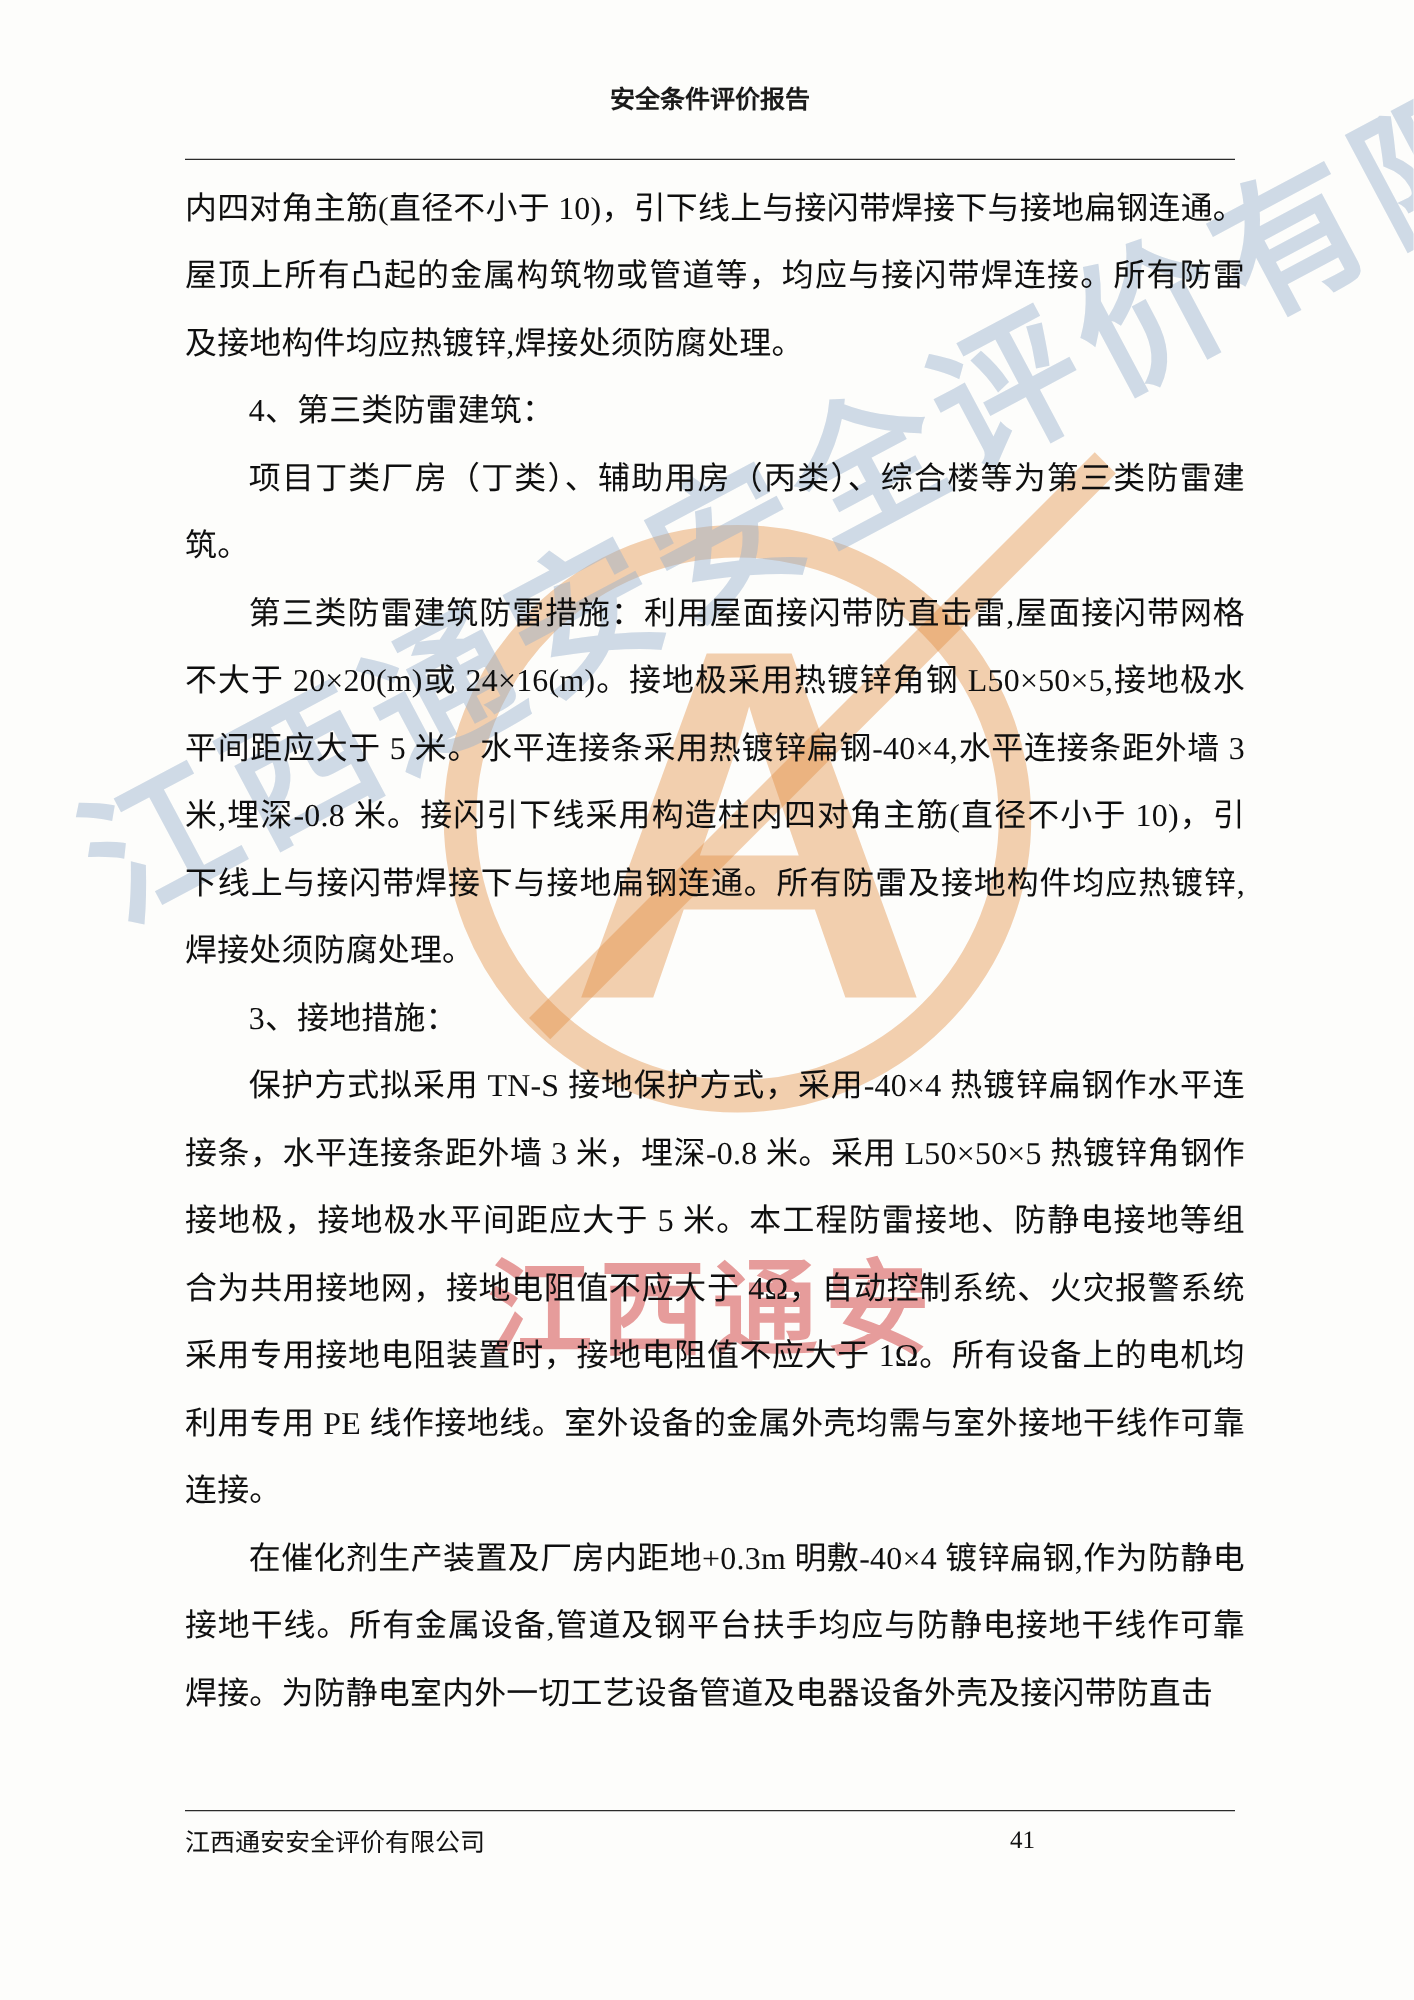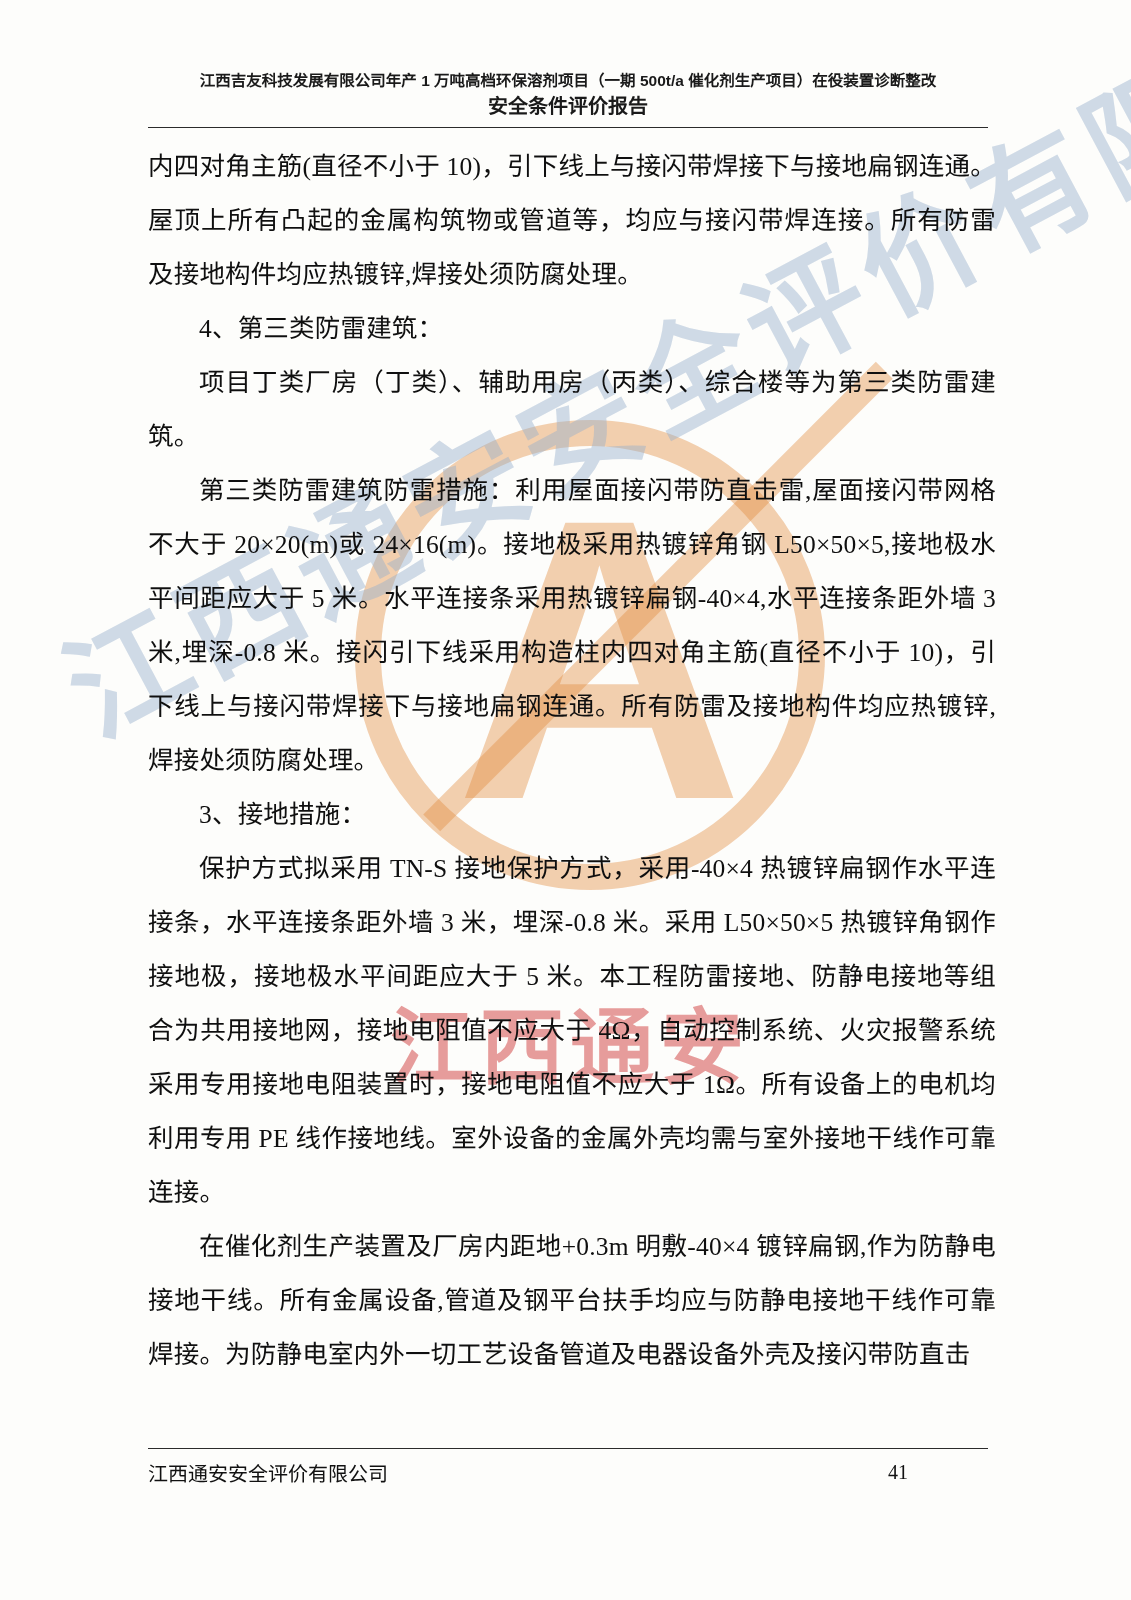--- a/index.html
+++ b/index.html
@@ -153,38 +153,37 @@
     width: 840px;
     height: 34px;
     z-index: 3;
     display: flex;
     align-items: center;
     justify-content: space-between;
     font-size: 20px;
     color: #111;
   }
   .footer .f-left  { width: 300px; text-align: left; }
-  .footer .f-mid   { width: 180px; text-align: center; }
+  .footer .f-mid   { width: 180px; text-align: left; }
   .footer .f-right { width: 330px; text-align: right; }
 </style>
 </head>
 <body>
 
 <div class="page">
 
   <div class="watermark">
     <div class="wm-ring"></div>
     <div class="wm-a">A</div>
     <div class="wm-slash"></div>
     <div class="wm-text-diag">江西通安安全评价有限公司</div>
     <div class="wm-text-red">江西通安</div>
   </div>
 
   <div class="header">
-    <div class="hline">江西吉友科技发展有限公司年产 1 万吨高档环保溶剂项目（一期 500t/a 催化剂生产项目）在役装置诊断整改</div>
     <div class="hline2">安全条件评价报告</div>
   </div>
   <div class="rule-top"></div>
 
   <div class="body">
     <p>内四对角主筋(直径不小于 10)，引下线上与接闪带焊接下与接地扁钢连通。屋顶上所有凸起的金属构筑物或管道等，均应与接闪带焊连接。所有防雷及接地构件均应热镀锌,焊接处须防腐处理。</p>
     <p class="indent">4、第三类防雷建筑：</p>
     <p class="indent">项目丁类厂房（丁类）、辅助用房（丙类）、综合楼等为第三类防雷建筑。</p>
     <p class="indent">第三类防雷建筑防雷措施：利用屋面接闪带防直击雷,屋面接闪带网格不大于 20×20(m)或 24×16(m)。接地极采用热镀锌角钢 L50×50×5,接地极水平间距应大于 5 米。水平连接条采用热镀锌扁钢-40×4,水平连接条距外墙 3 米,埋深-0.8 米。接闪引下线采用构造柱内四对角主筋(直径不小于 10)，引下线上与接闪带焊接下与接地扁钢连通。所有防雷及接地构件均应热镀锌,焊接处须防腐处理。</p>
     <p class="indent">3、接地措施：</p>

